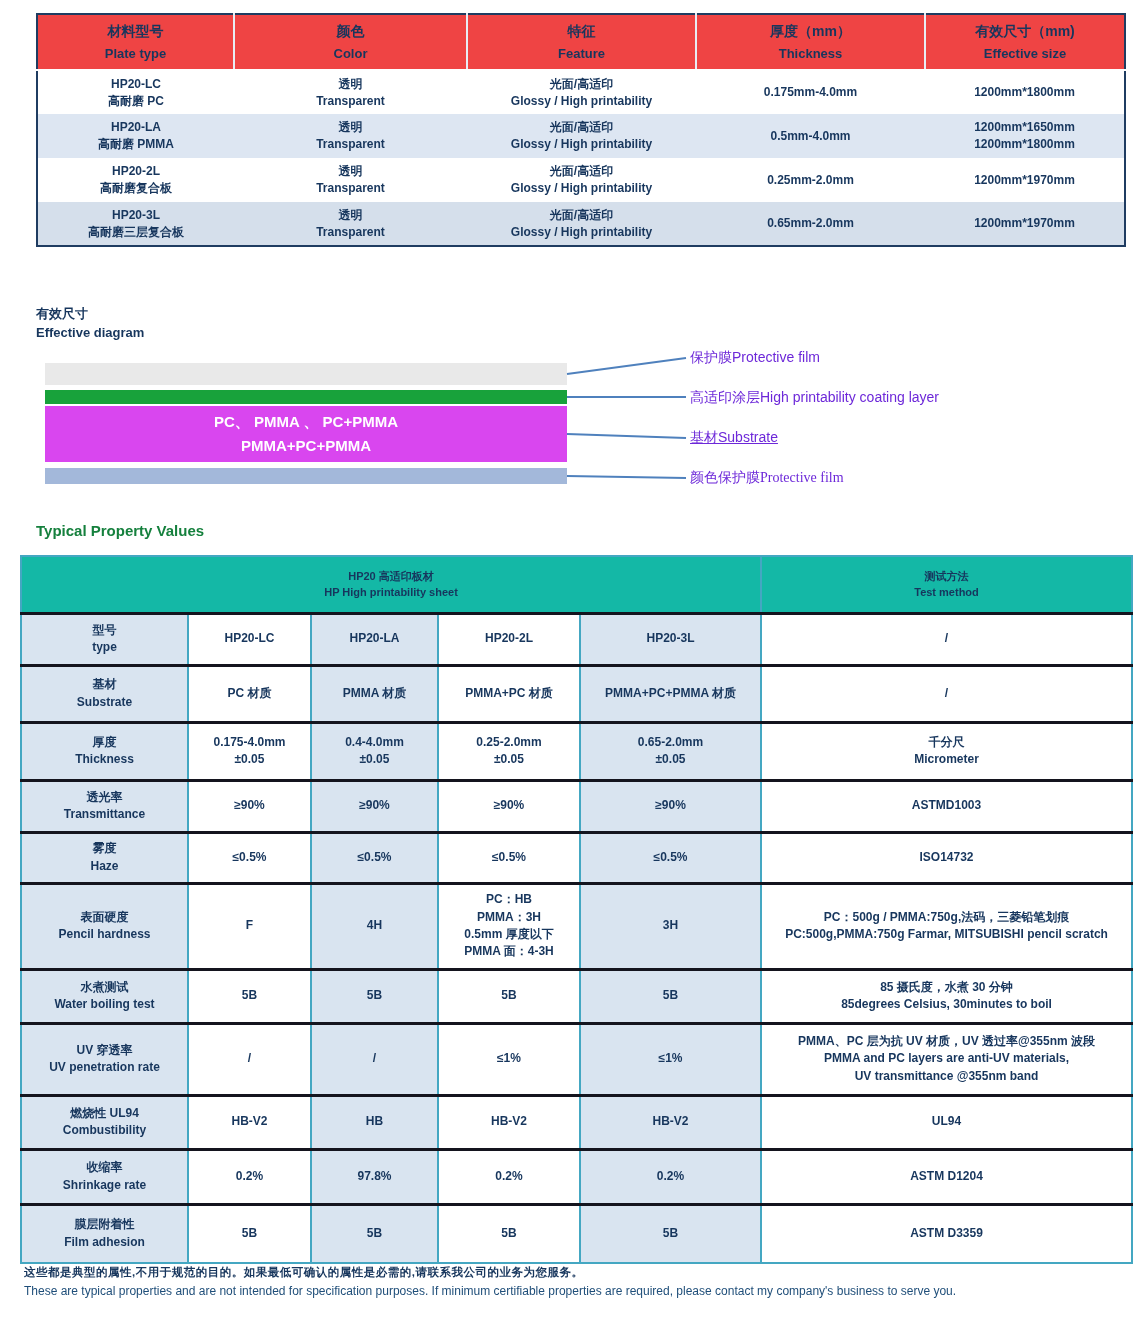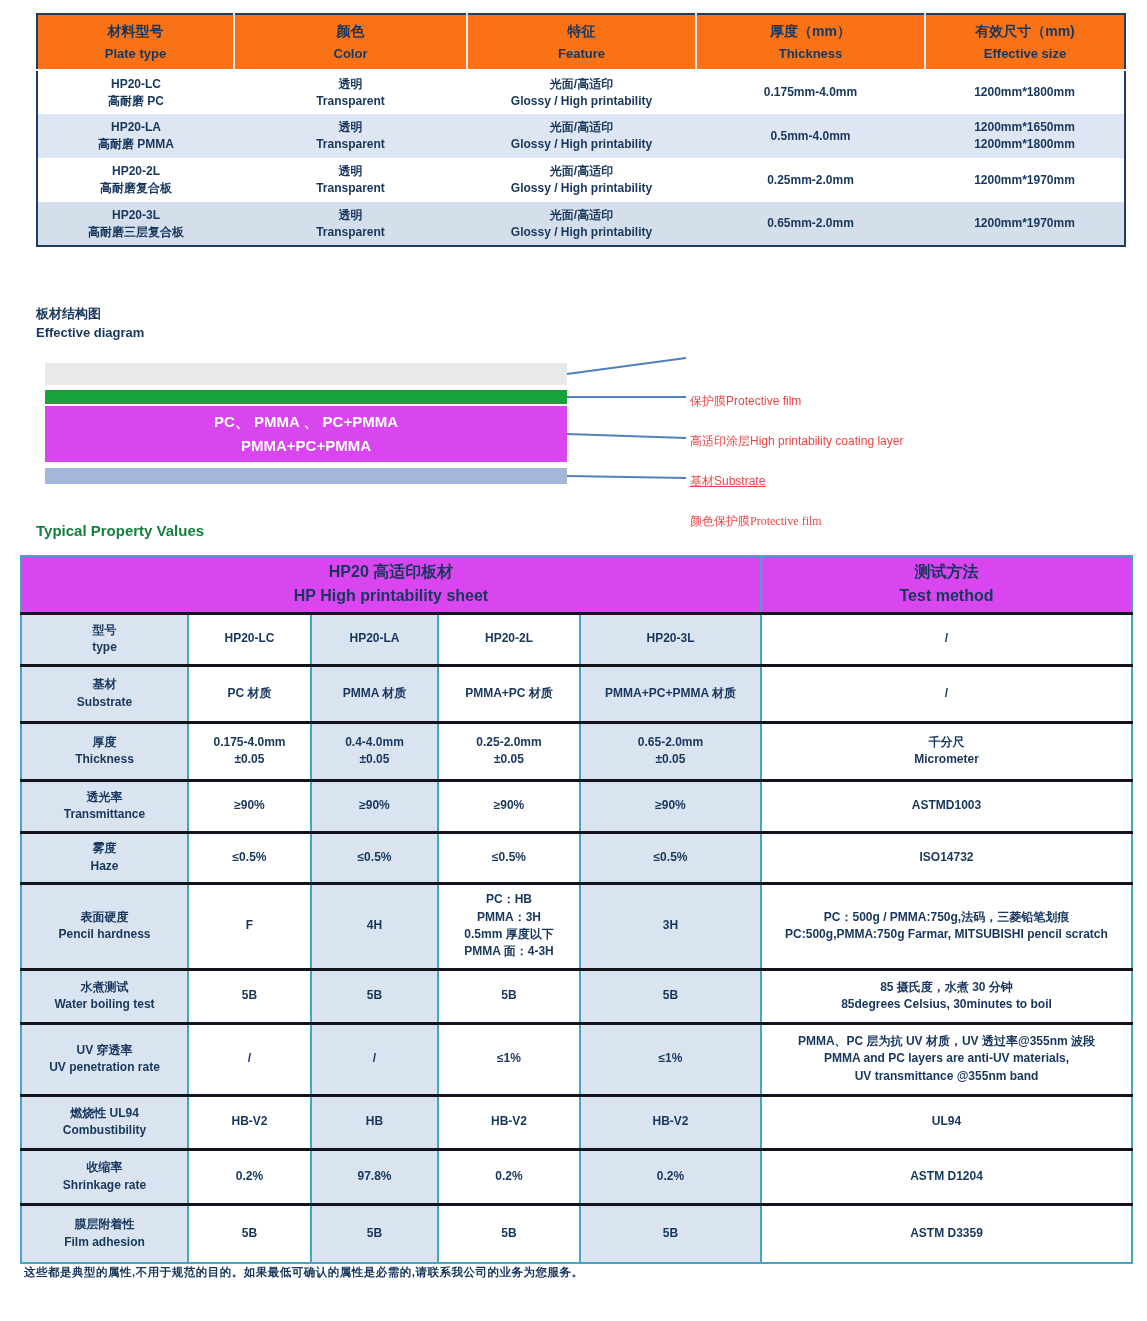--- a/index.html
+++ b/index.html
@@ -6,21 +6,21 @@
   html,body { background:#ffffff; }
   .page {
     position:relative; width:1147px; height:1321px; background:#ffffff;
     font-family:"Liberation Sans","DejaVu Sans",sans-serif; color:#17365d; overflow:hidden;
   }
   table { border-collapse:collapse; table-layout:fixed; }
 
   
   .spec-table { position:absolute; left:36px; top:13px; width:1088px; border:2px solid #1f3c61; }
   .spec-table th {
-    background:#f97316; height:56px; vertical-align:middle; text-align:center;
+    background:#ef4444; height:56px; vertical-align:middle; text-align:center;
     border-right:2px solid #e8edf5; border-bottom:2px solid #ffffff;
   }
   .spec-table th:last-child { border-right:none; }
   .spec-table th .zh { display:block; font-size:14px; font-weight:bold; color:#17365d; }
   .spec-table th .en { display:block; font-size:13px; font-weight:bold; color:#17365d; margin-top:5px; }
   .spec-table td {
     height:44px; text-align:center; vertical-align:middle; font-size:12px; font-weight:bold;
     color:#17365d; white-space:pre-line; line-height:1.4;
   }
   .spec-table tr.r1 td { background:#ffffff; }
@@ -36,35 +36,35 @@
   .layer { position:absolute; left:45px; width:522px; }
   .layer1 { top:63px;  height:22px; }
   .layer2 { top:90px;  height:14px; }
   .layer3 { top:106px; height:56px; }
   .layer4 { top:168px; height:16px; }
   .sub-text {
     width:100%; height:100%; display:flex; flex-direction:column; align-items:center; justify-content:center;
     color:#ffffff; font-weight:bold; font-size:15px; white-space:pre-line; text-align:center; line-height:1.6;
   }
   .leaders { position:absolute; left:0; top:0; width:1147px; height:210px; pointer-events:none; }
-  .layer-label { position:absolute; left:690px; font-size:12px; color:#ef4444; white-space:nowrap;margin-top:44px; }
+  .layer-label { position:absolute; left:690px; font-size:14px; color:#6d28d9; white-space:nowrap; }
   .lab1 { top:49px; } .lab2 { top:89px; } .lab3 { top:129px;text-decoration:underline; } .lab4 { top:169px;font-family:Liberation Serif, serif; }
 
   
   .section-title { position:absolute; left:36px; top:522px; font-size:15px; font-weight:bold; color:#15803d; }
 
   
   .prop-table { position:absolute; left:20px; top:555px; width:1111px; border:2px solid #44a7c2; }
   .prop-table th, .prop-table td {
     border-left:2px solid #44a7c2; vertical-align:middle; text-align:center;
     color:#17365d; font-weight:bold; white-space:pre-line;
   }
   .prop-table th:first-child, .prop-table td:first-child { border-left:none; }
   .prop-table tbody tr { border-top:3px solid #14141e; }
-  .prop-table thead th { background:#d946ef; height:57px; font-size:16px; line-height:1.5; }
+  .prop-table thead th { background:#14b8a6; height:57px; font-size:11px; line-height:1.5; }
   .prop-table td { font-size:12px; line-height:1.45; background:#ffffff; }
   .prop-table td:nth-child(1), .prop-table td:nth-child(3), .prop-table td:nth-child(5) { background:#d9e4f0; }
   tr.h52 td{height:52px;} tr.h57 td{height:57px;} tr.h58 td{height:58px;} tr.h51 td{height:51px;}
   tr.h86 td{height:86px;} tr.h54 td{height:54px;} tr.h72 td{height:72px;} tr.h55 td{height:55px;} tr.h59 td{height:59px;}
 
   
   .footnote { position:absolute; left:24px; top:1265px; width:1100px; }
   .footnote .zh { font-size:11.5px; font-weight:bold; color:#17365d; letter-spacing:0.5px; }
   .footnote .en { font-size:12px; color:#1f4e79; margin-top:4px; }
 </style>
@@ -145,21 +145,21 @@
         <td>光面/高适印
 Glossy / High printability</td>
         <td>0.65mm-2.0mm</td>
         <td>1200mm*1970mm</td>
       </tr>
     </tbody>
   </table>
 
   <div class="diagram">
     <div class="diagram-title">
-      <div class="zh">板材结构图</div>
+      <div class="zh">有效尺寸</div>
       <div class="en">Effective diagram</div>
     </div>
 
     <div class="layer layer1" style="background-color: rgb(233, 233, 233);"></div>
     <div class="layer layer2" style="background-color: rgb(24, 162, 59);"></div>
     <div class="layer layer3" style="background-color: #d946ef;">
       <div class="sub-text">PC、 PMMA 、 PC+PMMA
 PMMA+PC+PMMA</div>
     </div>
     <div class="layer layer4" style="background-color: rgb(163, 184, 218);"></div>
@@ -306,15 +306,16 @@
         <td>5B</td>
         <td>5B</td>
         <td>5B</td>
         <td>ASTM D3359</td>
       </tr>
     </tbody>
   </table>
 
   <div class="footnote">
     <div class="zh">这些都是典型的属性,不用于规范的目的。如果最低可确认的属性是必需的,请联系我公司的业务为您服务。</div>
+    <div class="en">These are typical properties and are not intended for specification purposes. If minimum certifiable properties are required, please contact my company's business to serve you.</div>
   </div>
 
 </div>
 
 </body></html>

